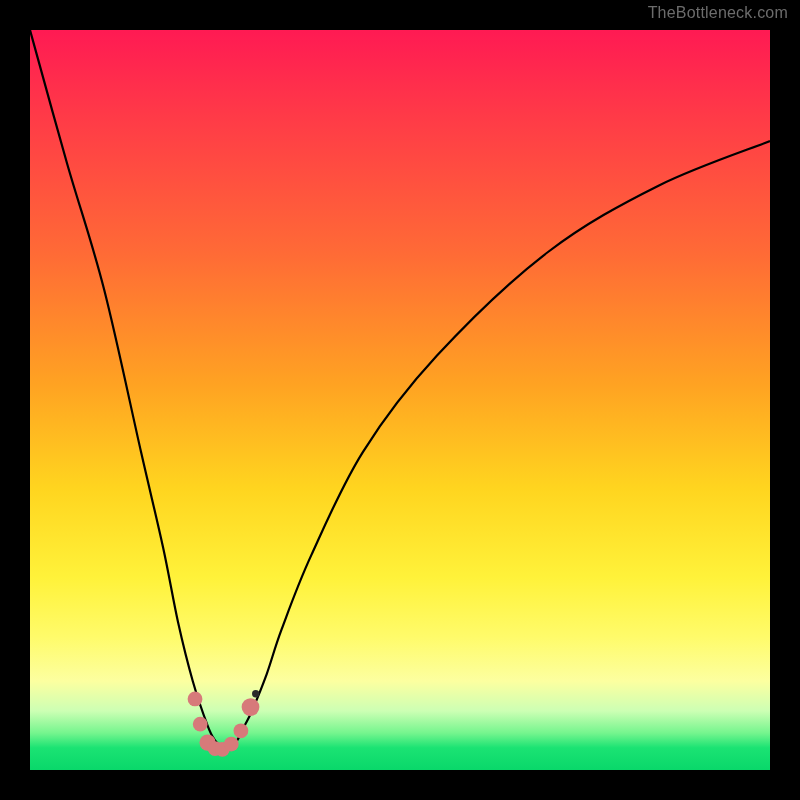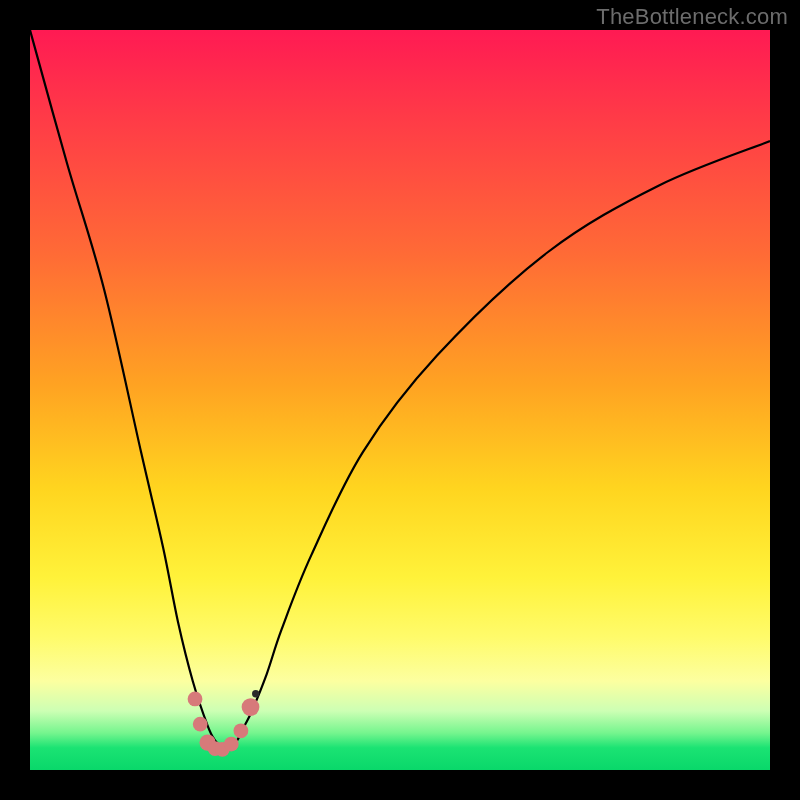--- a/index.html
+++ b/index.html
@@ -31,21 +31,21 @@
       #75f58e 95%,
       #1be373 97%,
       #09d86a 100%
     );
   }
   .watermark {
     position: absolute;
     top: 4px;
     right: 12px;
     color: #6c6c6c;
-    font-size: 22px;
+    font-size: 16px;
     font-weight: 400;
     letter-spacing: 0.2px;
     text-align: right;
   }
   svg.curve {
     position: absolute;
     left: 0;
     top: 0;
     width: 740px;
     height: 740px;

